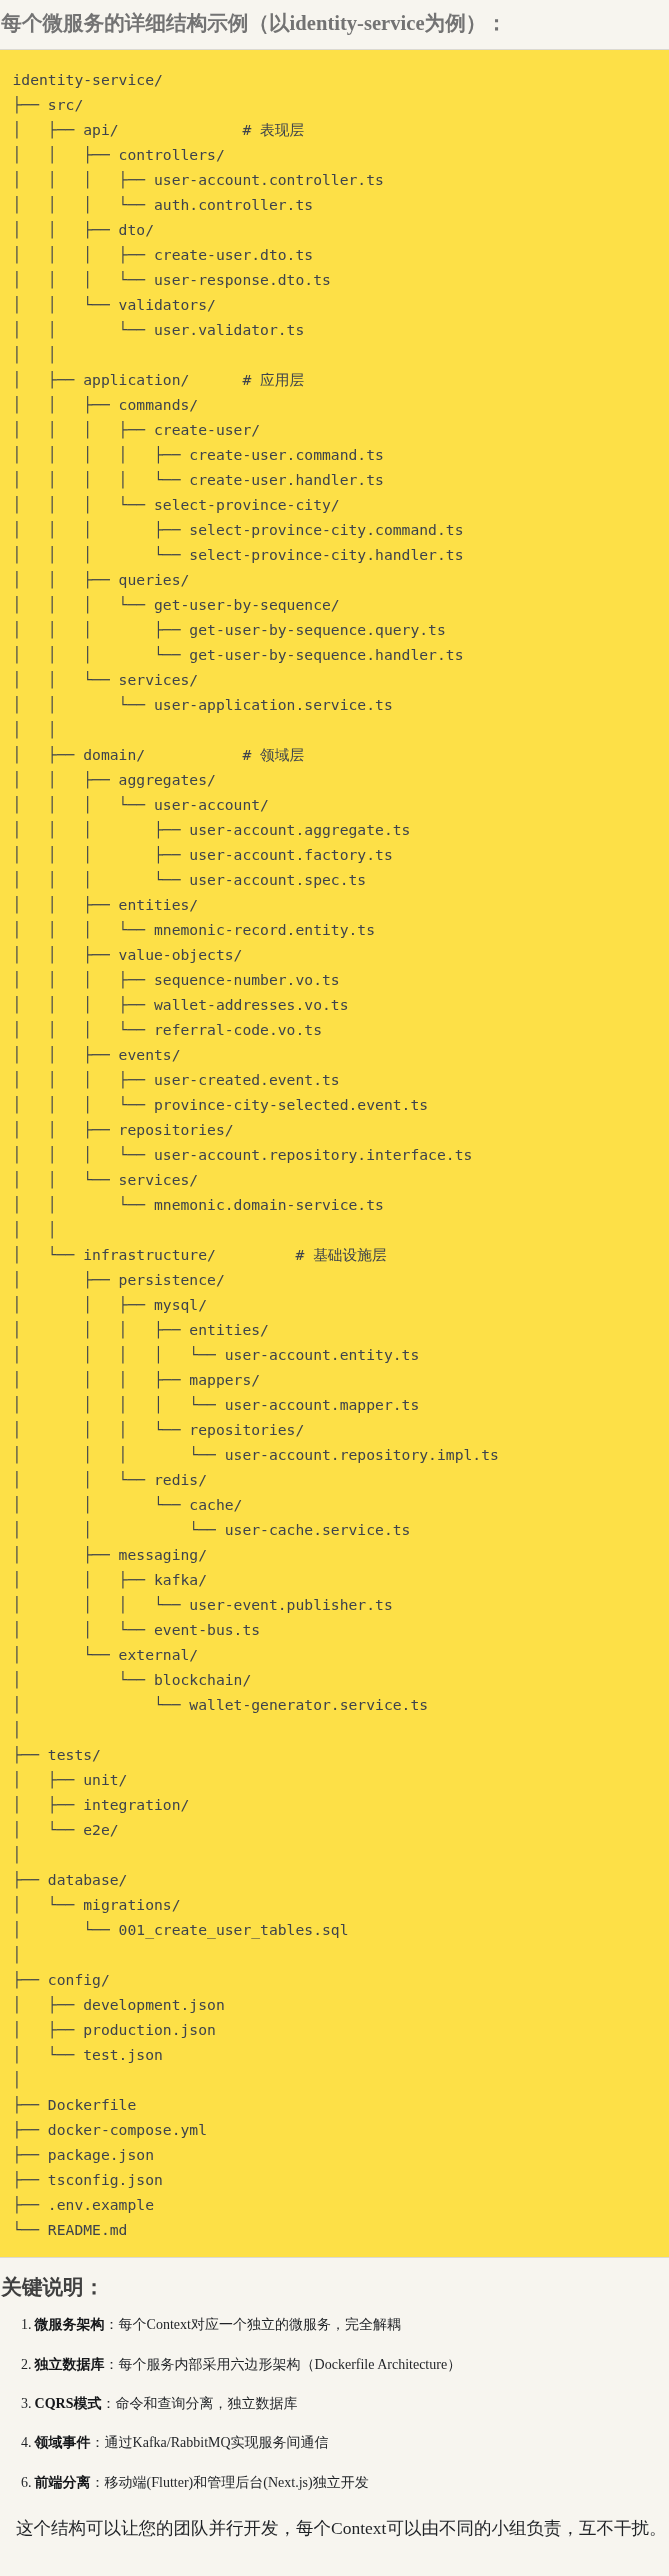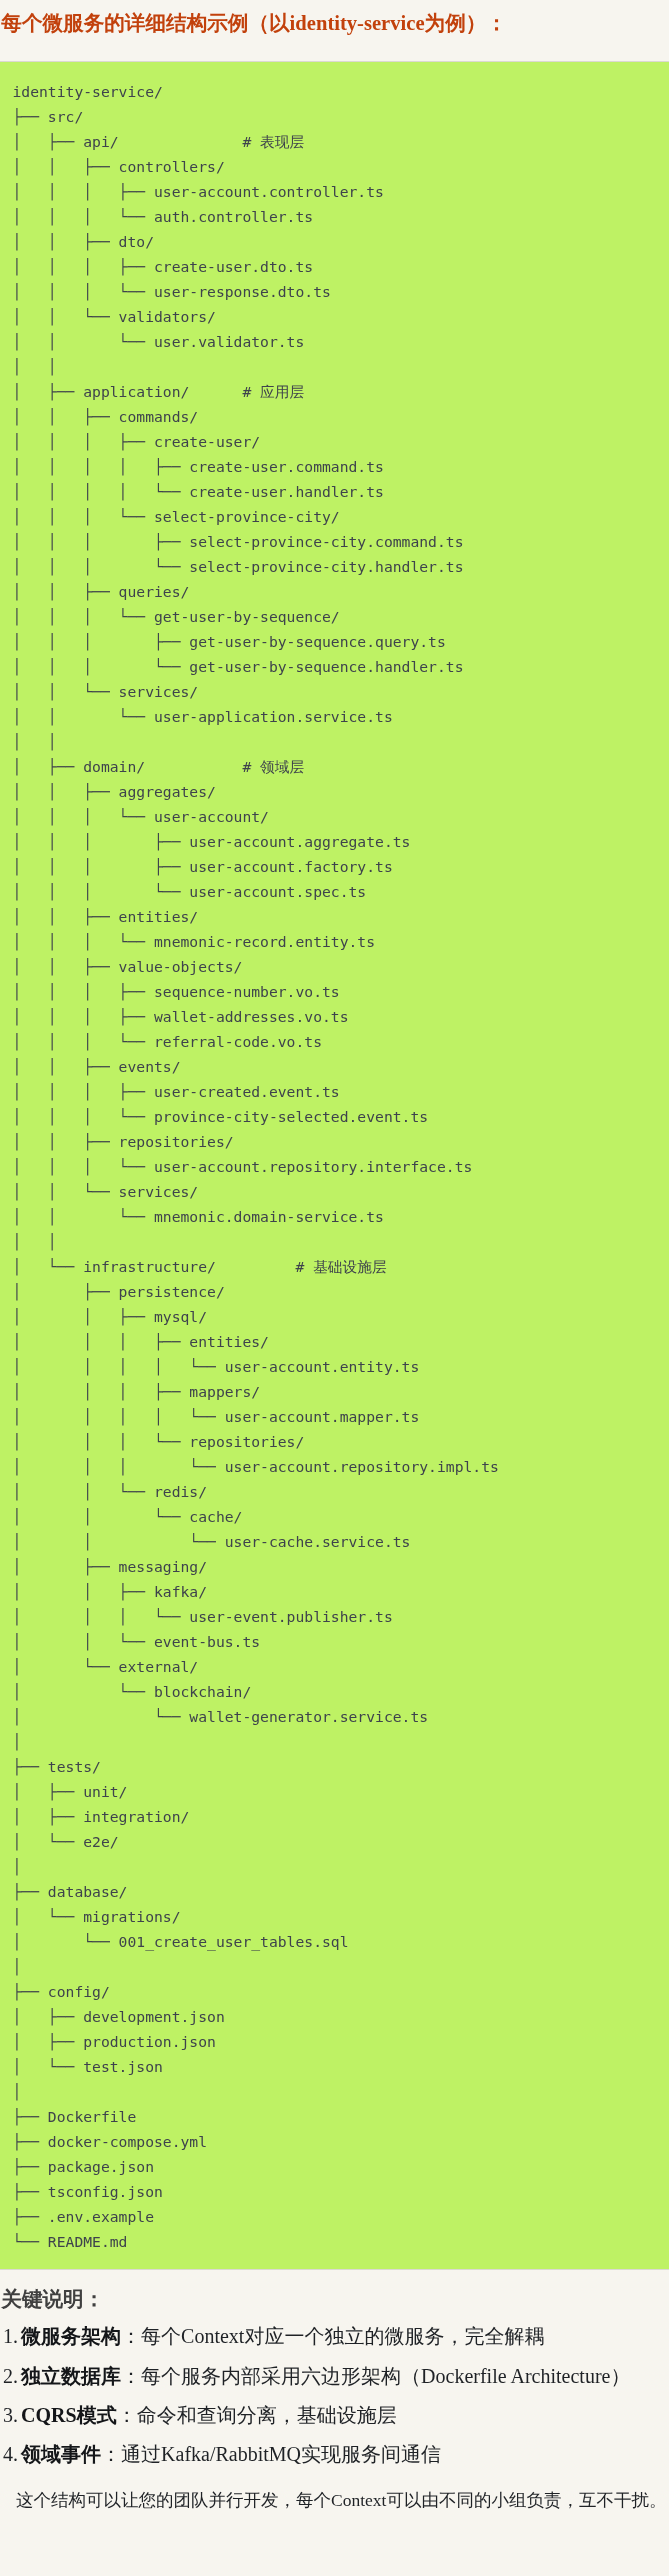--- a/index.html
+++ b/index.html
@@ -8,29 +8,29 @@
   }
   body {
     width: 669px;
     height: 2576px;
     overflow: hidden;
     background: #f7f5ef;
     color: #1f2226;
     font-family: "Liberation Serif", "DejaVu Serif", serif;
   }
   .doc-heading {
-    margin: 0 0 23px 0;
+    margin: 0 0 11px 0;
     padding: 8.8px 0 0 1.3px;
     font-size: 20.6px;
     line-height: 29px;
     font-weight: 700;
-    color: #c2410c;
+    color: #737373;
   }
   .code-block {
-    background: #bef264;
+    background: #fde047;
     border-top: 1.3px solid #dbd9d2;
     border-bottom: 1.3px solid #dbd9d2;
     padding: 17.5px 12.5px 14.4px 12.5px;
   }
   .code-block pre {
     margin: 0;
     font-family: "DejaVu Sans Mono", "Liberation Mono", monospace;
     font-size: 14.7px;
     line-height: 25px;
     color: #3e434c;
@@ -40,24 +40,24 @@
     margin: 16.3px 0 0 1.3px;
     font-size: 20.6px;
     line-height: 27.5px;
     font-weight: 700;
     color: #404040;
   }
   .notes-list {
     margin-top: 12px;
   }
   .note-item {
-    font-size: 20px;
+    font-size: 14px;
     line-height: 23px;
     margin-bottom: 16.3px;
-    padding-left: 3px;
+    padding-left: 21px;
   }
   .note-item .num {
     margin-right: 3.1px;
   }
   .note-item .label {
     font-weight: 700;
     color: #141619;
   }
   .closing {
     margin: 23px 0 0 0;
@@ -159,18 +159,19 @@
 ├── tsconfig.json
 ├── .env.example
 └── README.md</pre>
 </div>
 
 <h2 class="notes-heading">关键说明：</h2>
 
 <div class="notes-list">
   <div class="note-item"><span class="num">1.</span><span class="label">微服务架构</span><span class="text">：每个Context对应一个独立的微服务，完全解耦</span></div>
   <div class="note-item"><span class="num">2.</span><span class="label">独立数据库</span><span class="text">：每个服务内部采用六边形架构（Dockerfile Architecture）</span></div>
-  <div class="note-item"><span class="num">3.</span><span class="label">CQRS模式</span><span class="text">：命令和查询分离，基础设施层</span></div>
+  <div class="note-item"><span class="num">3.</span><span class="label">CQRS模式</span><span class="text">：命令和查询分离，独立数据库</span></div>
   <div class="note-item"><span class="num">4.</span><span class="label">领域事件</span><span class="text">：通过Kafka/RabbitMQ实现服务间通信</span></div>
+  <div class="note-item"><span class="num">6.</span><span class="label">前端分离</span><span class="text">：移动端(Flutter)和管理后台(Next.js)独立开发</span></div>
 </div>
 
 <p class="closing">这个结构可以让您的团队并行开发，每个Context可以由不同的小组负责，互不干扰。</p>
 
 
 </body></html>

